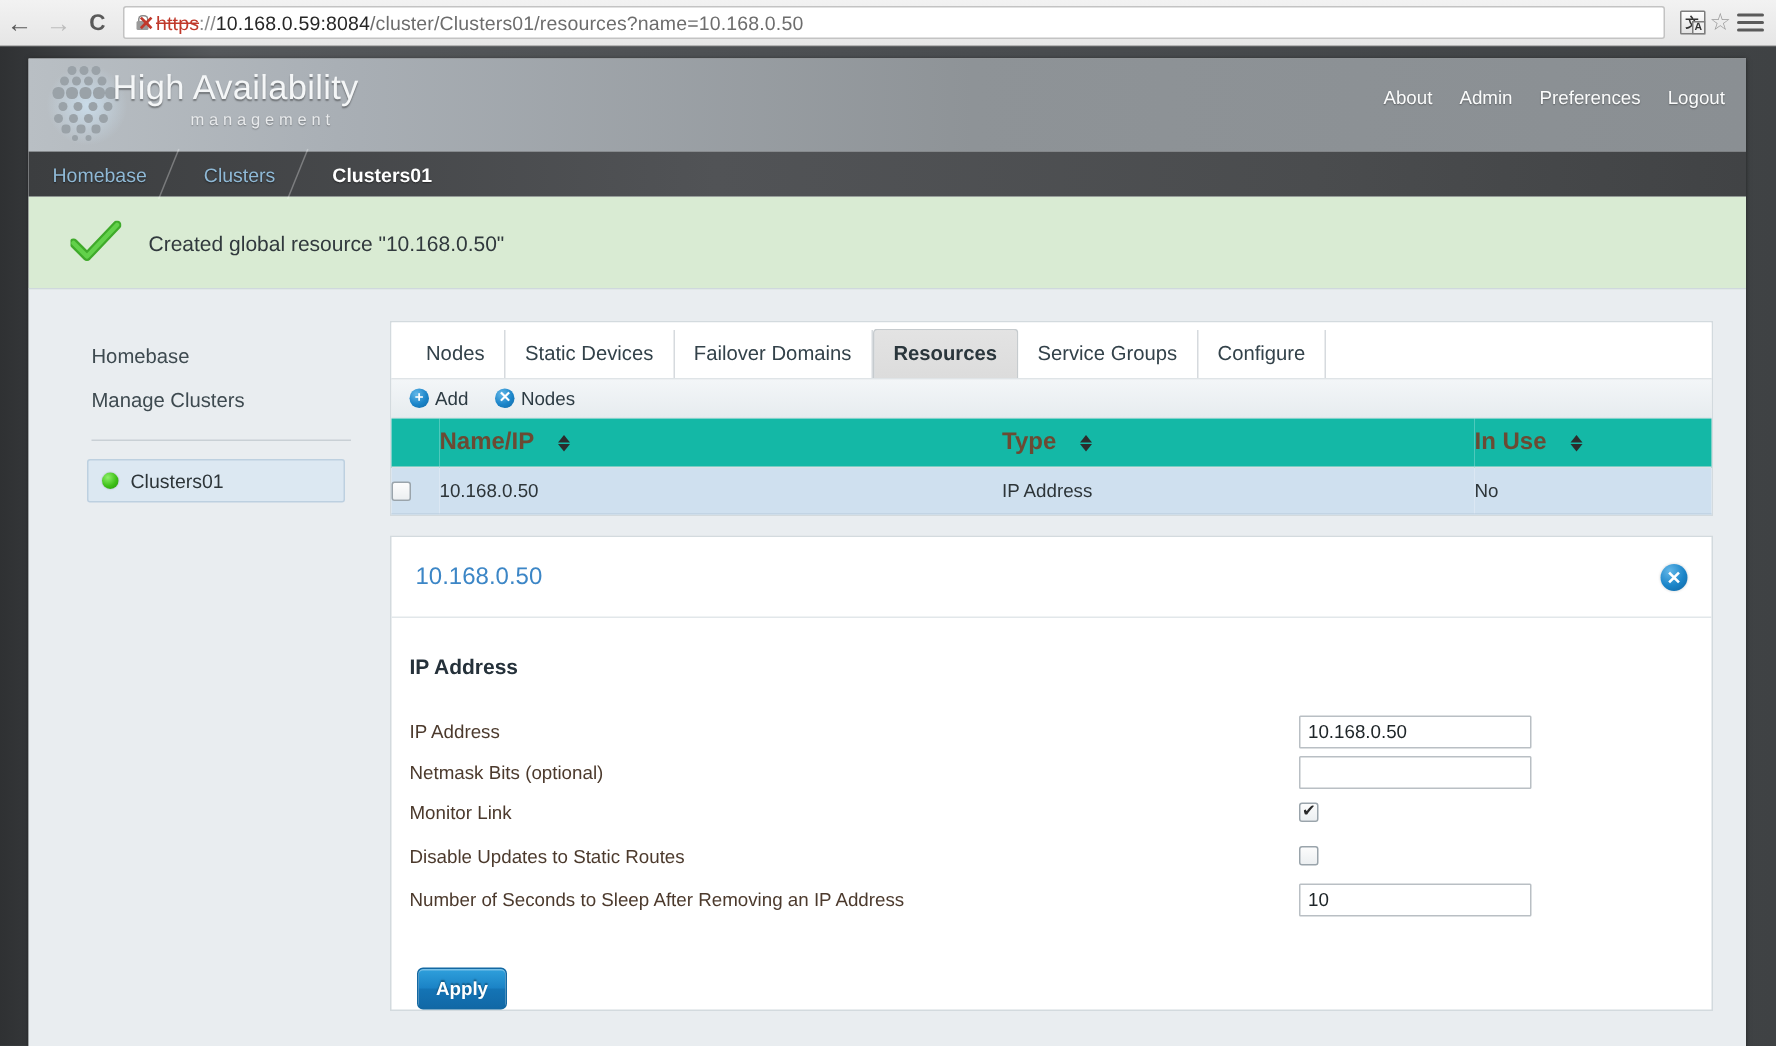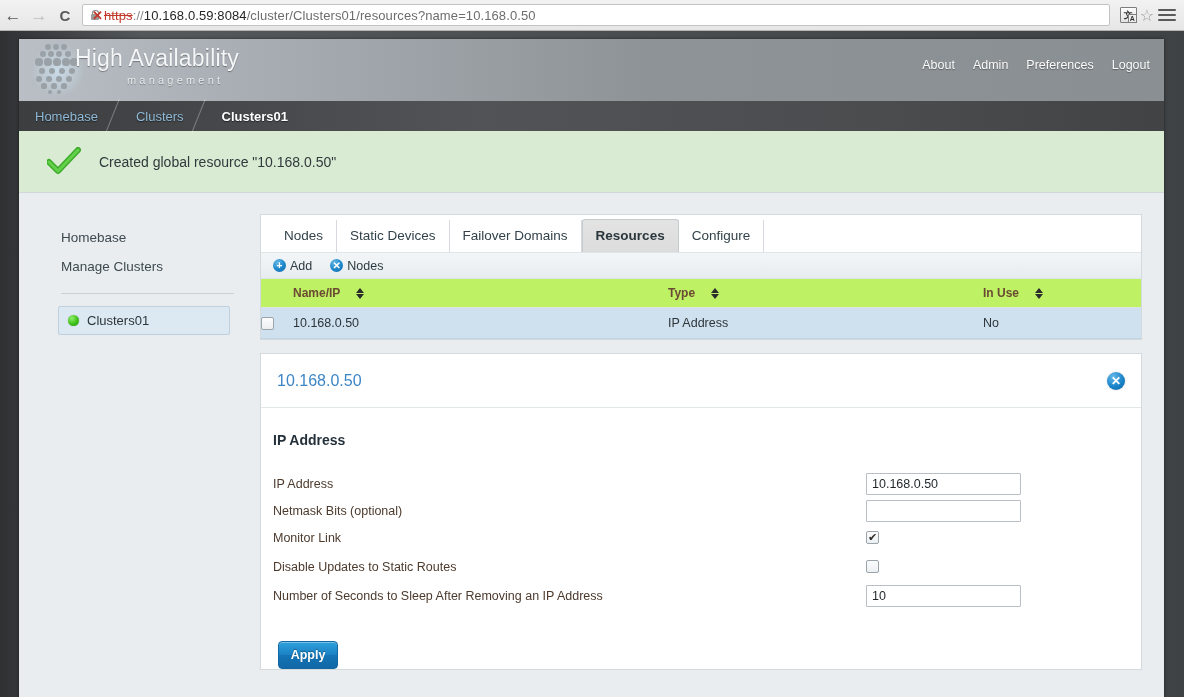--- a/index.html
+++ b/index.html
@@ -321,26 +321,26 @@
     line-height: 13px;
     flex: 0 0 auto;
   }
   table#res-table {
     width: 100%;
     border-collapse: collapse;
     font-size: 12.5px;
   }
   #res-table thead th {
     text-align: left;
-    font-size: 12px;
+    font-size: 16px;
     color: #6b4a33;
     font-weight: bold;
     padding: 7px 0 7px 0;
     border-bottom: 1px solid #dde2e5;
-    background: #bef264;
+    background: #14b8a6;
   }
   .th-inner { display: flex; align-items: center; gap: 16px; }
   .sorter {
     display: inline-flex; flex-direction: column;
     line-height: 0; gap: 1px;
   }
   .sorter i {
     width: 0; height: 0;
     border-left: 4px solid transparent;
     border-right: 4px solid transparent;
@@ -539,20 +539,21 @@
       </div>
 
       <div id="main">
 
         <div id="tab-card">
           <div id="tabs">
             <a href="#" class="tab">Nodes</a>
             <a href="#" class="tab">Static Devices</a>
             <a href="#" class="tab">Failover Domains</a>
             <a href="#" class="tab active">Resources</a>
+            <a href="#" class="tab">Service Groups</a>
             <a href="#" class="tab">Configure</a>
           </div>
 
           <div id="toolbar">
             <a href="#" class="tool-btn">
               <span class="circ-icon">+</span>
               <span>Add</span>
             </a>
             <a href="#" class="tool-btn">
               <span class="circ-icon">✕</span>

